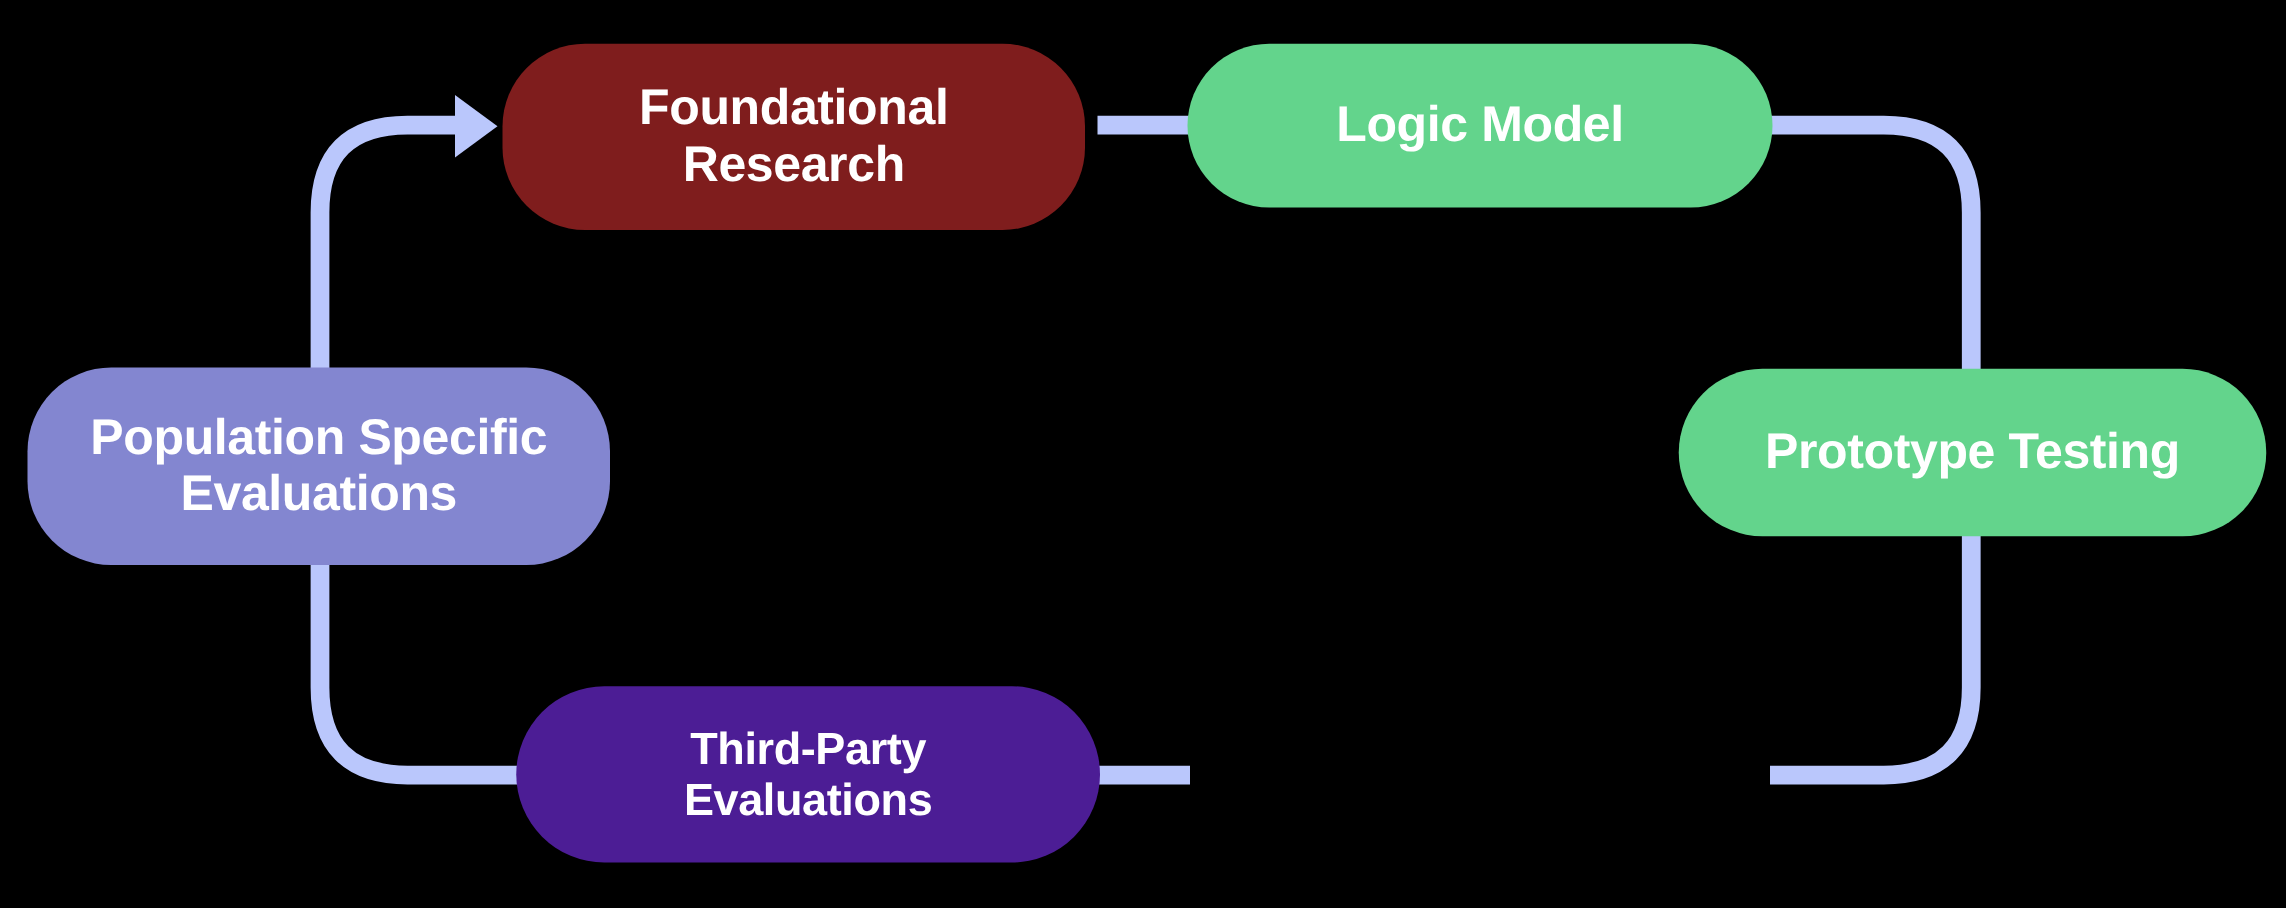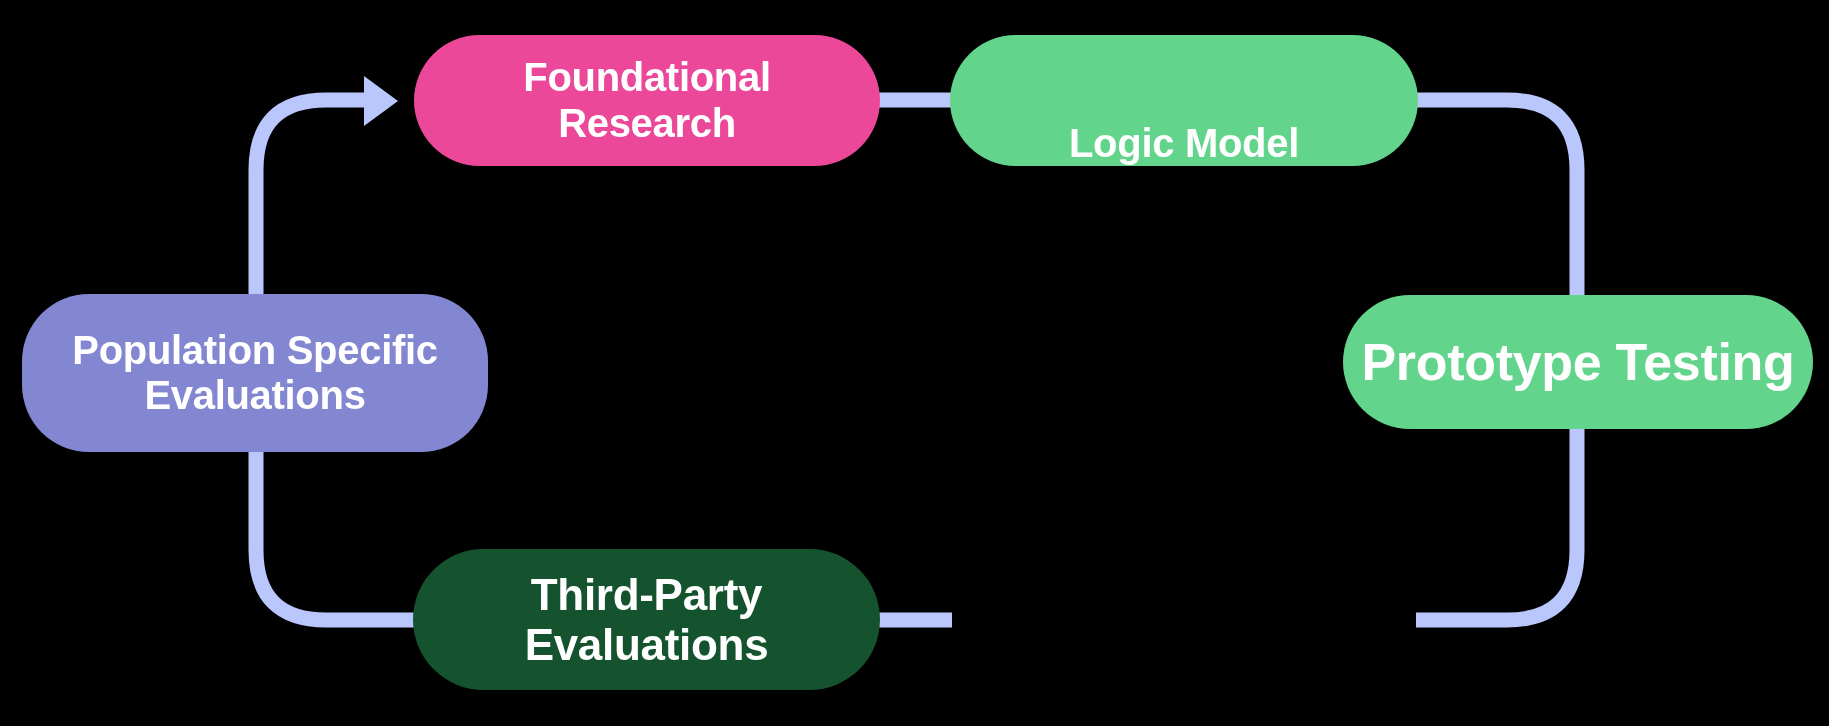--- a/index.html
+++ b/index.html
@@ -40,54 +40,53 @@
     -webkit-font-smoothing: antialiased;
   }
   .node-label {
     display: block;
     white-space: pre-line;
     padding: 0 18px;
   }
 
   
   #node-foundational-research {
-    left: 414px;  top: 35px;
-    width: 466px; height: 131px;
+    left: 402px;  top: 35px;
+    width: 466px; height: 149px;
     border-radius: 66px;
-    background: #ec4899;
+    background: #7f1d1d;
     font-size: 40px;
   }
   #node-logic-model {
     left: 950px;  top: 35px;
     width: 468px; height: 131px;
     border-radius: 66px;
     background: #63D48C;
     font-size: 40px;
-    align-items: flex-end;
   }
   #node-prototype-testing {
     left: 1343px; top: 295px;
     width: 470px; height: 134px;
     border-radius: 67px;
     background: #63D48C;
-    font-size: 52px;
+    font-size: 40px;
   }
   #node-internal-evaluations {
     left: 950px;  top: 549px;
     width: 468px; height: 141px;
     border-radius: 71px;
     background: #2B90F5;
     font-size: 40px;
   }
   #node-third-party-evaluations {
     left: 413px;  top: 549px;
     width: 467px; height: 141px;
     border-radius: 71px;
-    background: #14532d;
-    font-size: 44px;
+    background: #4c1d95;
+    font-size: 36px;
   }
   #node-population-specific-evaluations {
     left: 22px;   top: 294px;
     width: 466px; height: 158px;
     border-radius: 67px;
     background: #8386D0;
     font-size: 40px;
   }
 </style>
 </head>

